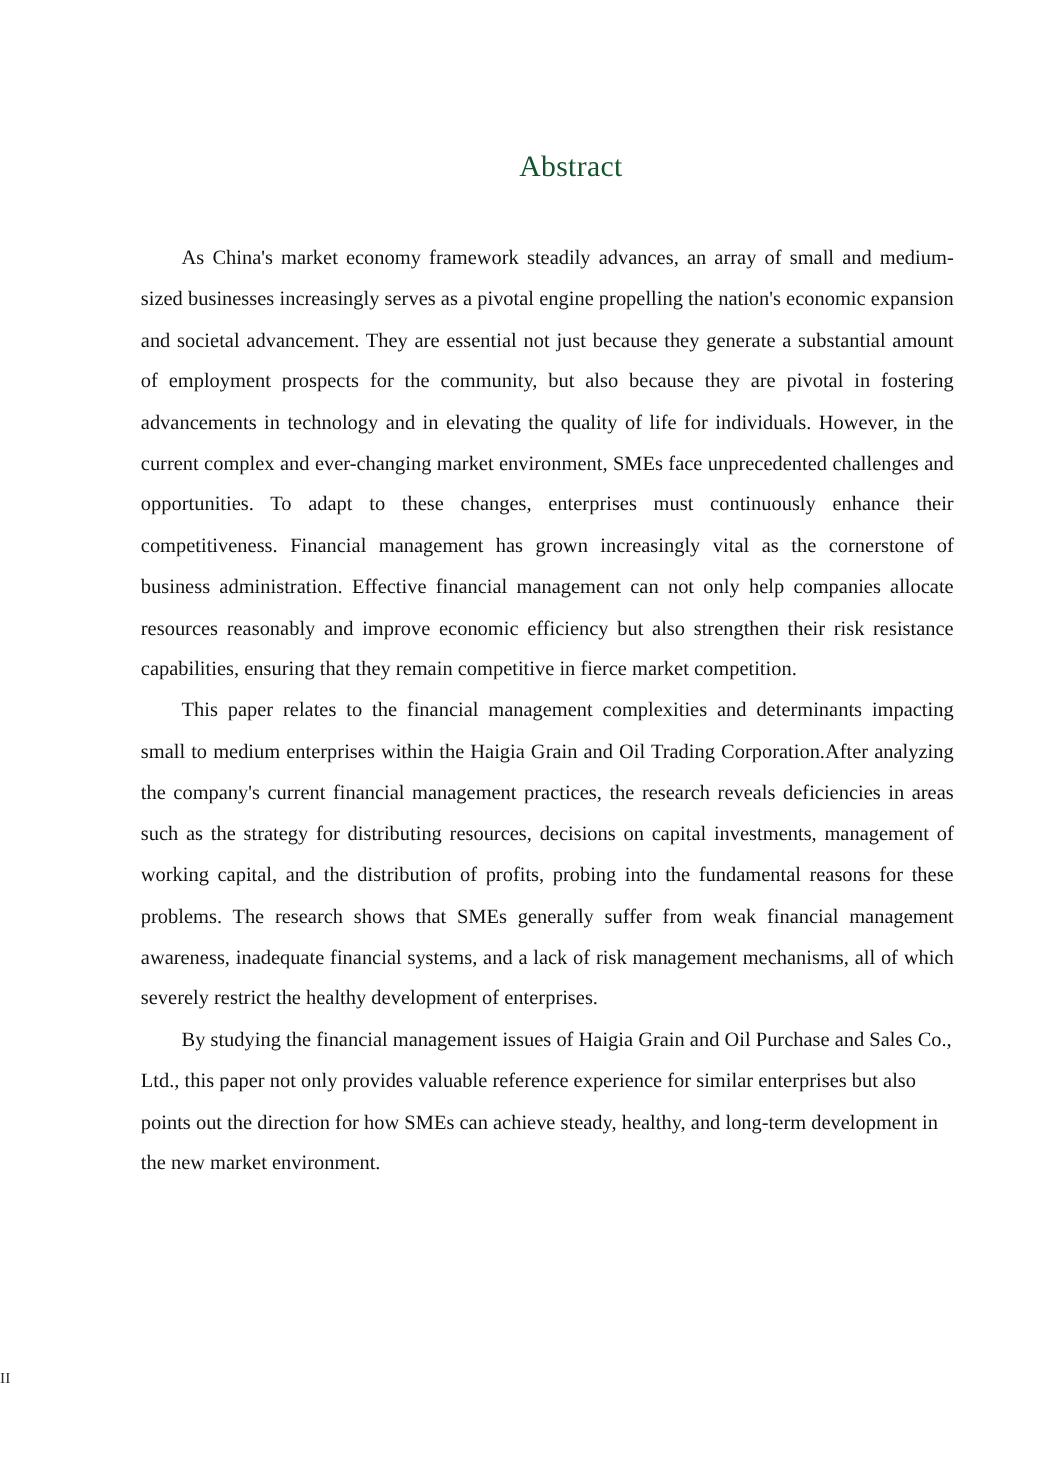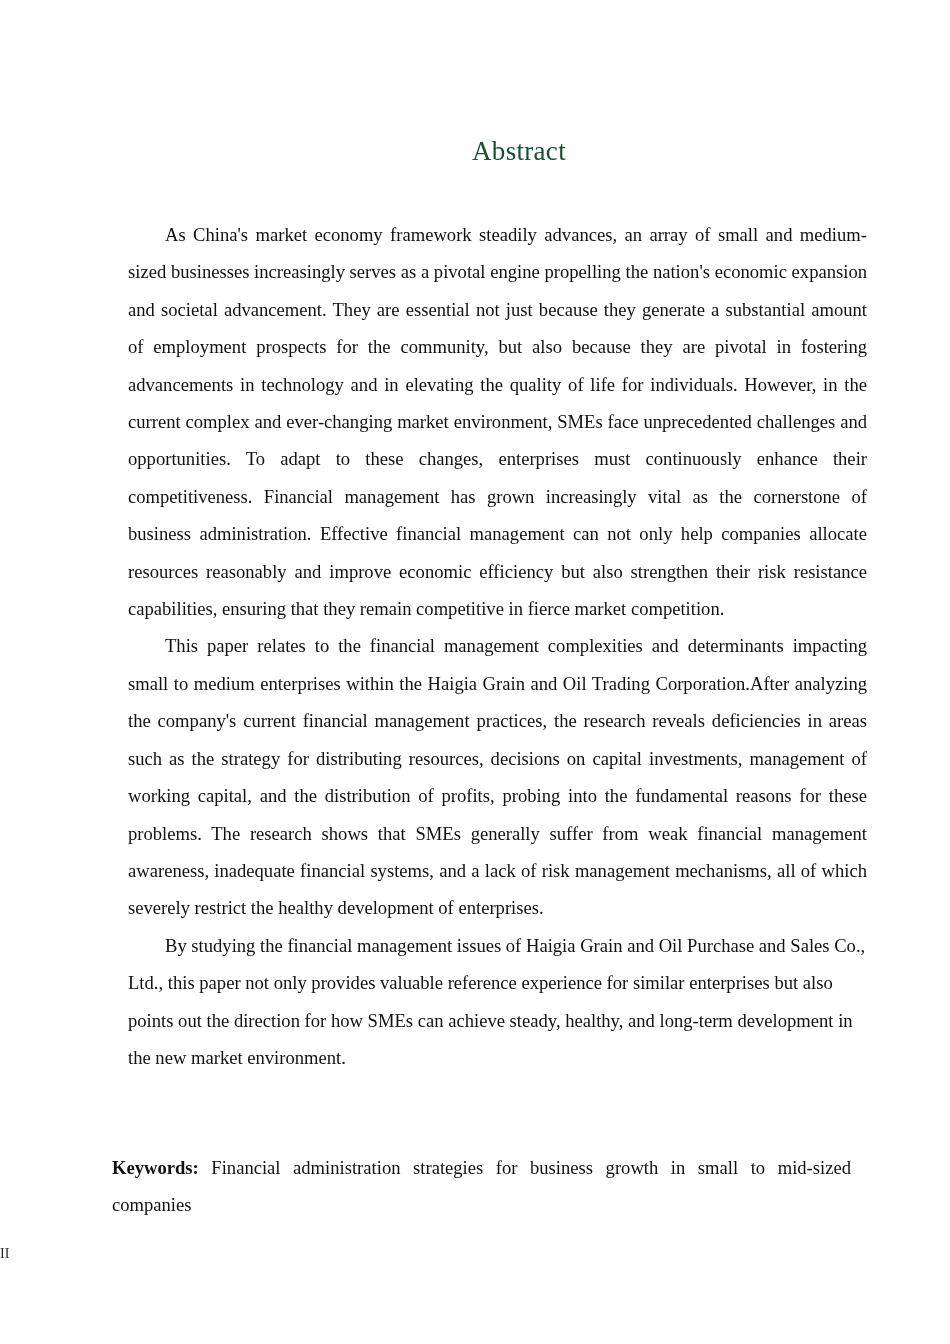--- a/index.html
+++ b/index.html
@@ -80,19 +80,16 @@
 <div class="page">
 
   <h1 class="page-title">Abstract</h1>
 
   <div class="body-block">
     <p class="para">As China's market economy framework steadily advances, an array of small and medium-sized businesses increasingly serves as a pivotal engine propelling the nation's economic expansion and societal advancement. They are essential not just because they generate a substantial amount of employment prospects for the community, but also because they are pivotal in fostering advancements in technology and in elevating the quality of life for individuals. However, in the current complex and ever-changing market environment, SMEs face unprecedented challenges and opportunities. To adapt to these changes, enterprises must continuously enhance their competitiveness. Financial management has grown increasingly vital as the cornerstone of business administration. Effective financial management can not only help companies allocate resources reasonably and improve economic efficiency but also strengthen their risk resistance capabilities, ensuring that they remain competitive in fierce market competition.</p>
     <p class="para">This paper relates to the financial management complexities and determinants impacting small to medium enterprises within the Haigia Grain and Oil Trading Corporation.After analyzing the company's current financial management practices, the research reveals deficiencies in areas such as the strategy for distributing resources, decisions on capital investments, management of working capital, and the distribution of profits, probing into the fundamental reasons for these problems. The research shows that SMEs generally suffer from weak financial management awareness, inadequate financial systems, and a lack of risk management mechanisms, all of which severely restrict the healthy development of enterprises.</p>
     <p class="para">By studying the financial management issues of Haigia Grain and Oil Purchase and Sales Co., Ltd., this paper not only provides valuable reference experience for similar enterprises but also points out the direction for how SMEs can achieve steady, healthy, and long-term development in the new market environment.</p>
   </div>
 
-  <div class="keywords-block">
-    <p class="keywords"><span class="kw-label">Keywords:</span><span> </span><span>Financial administration strategies for business growth in small to mid-sized companies</span></p>
-  </div>
 
   <div class="page-number">II</div>
 
 </div>
 
 </body></html>

